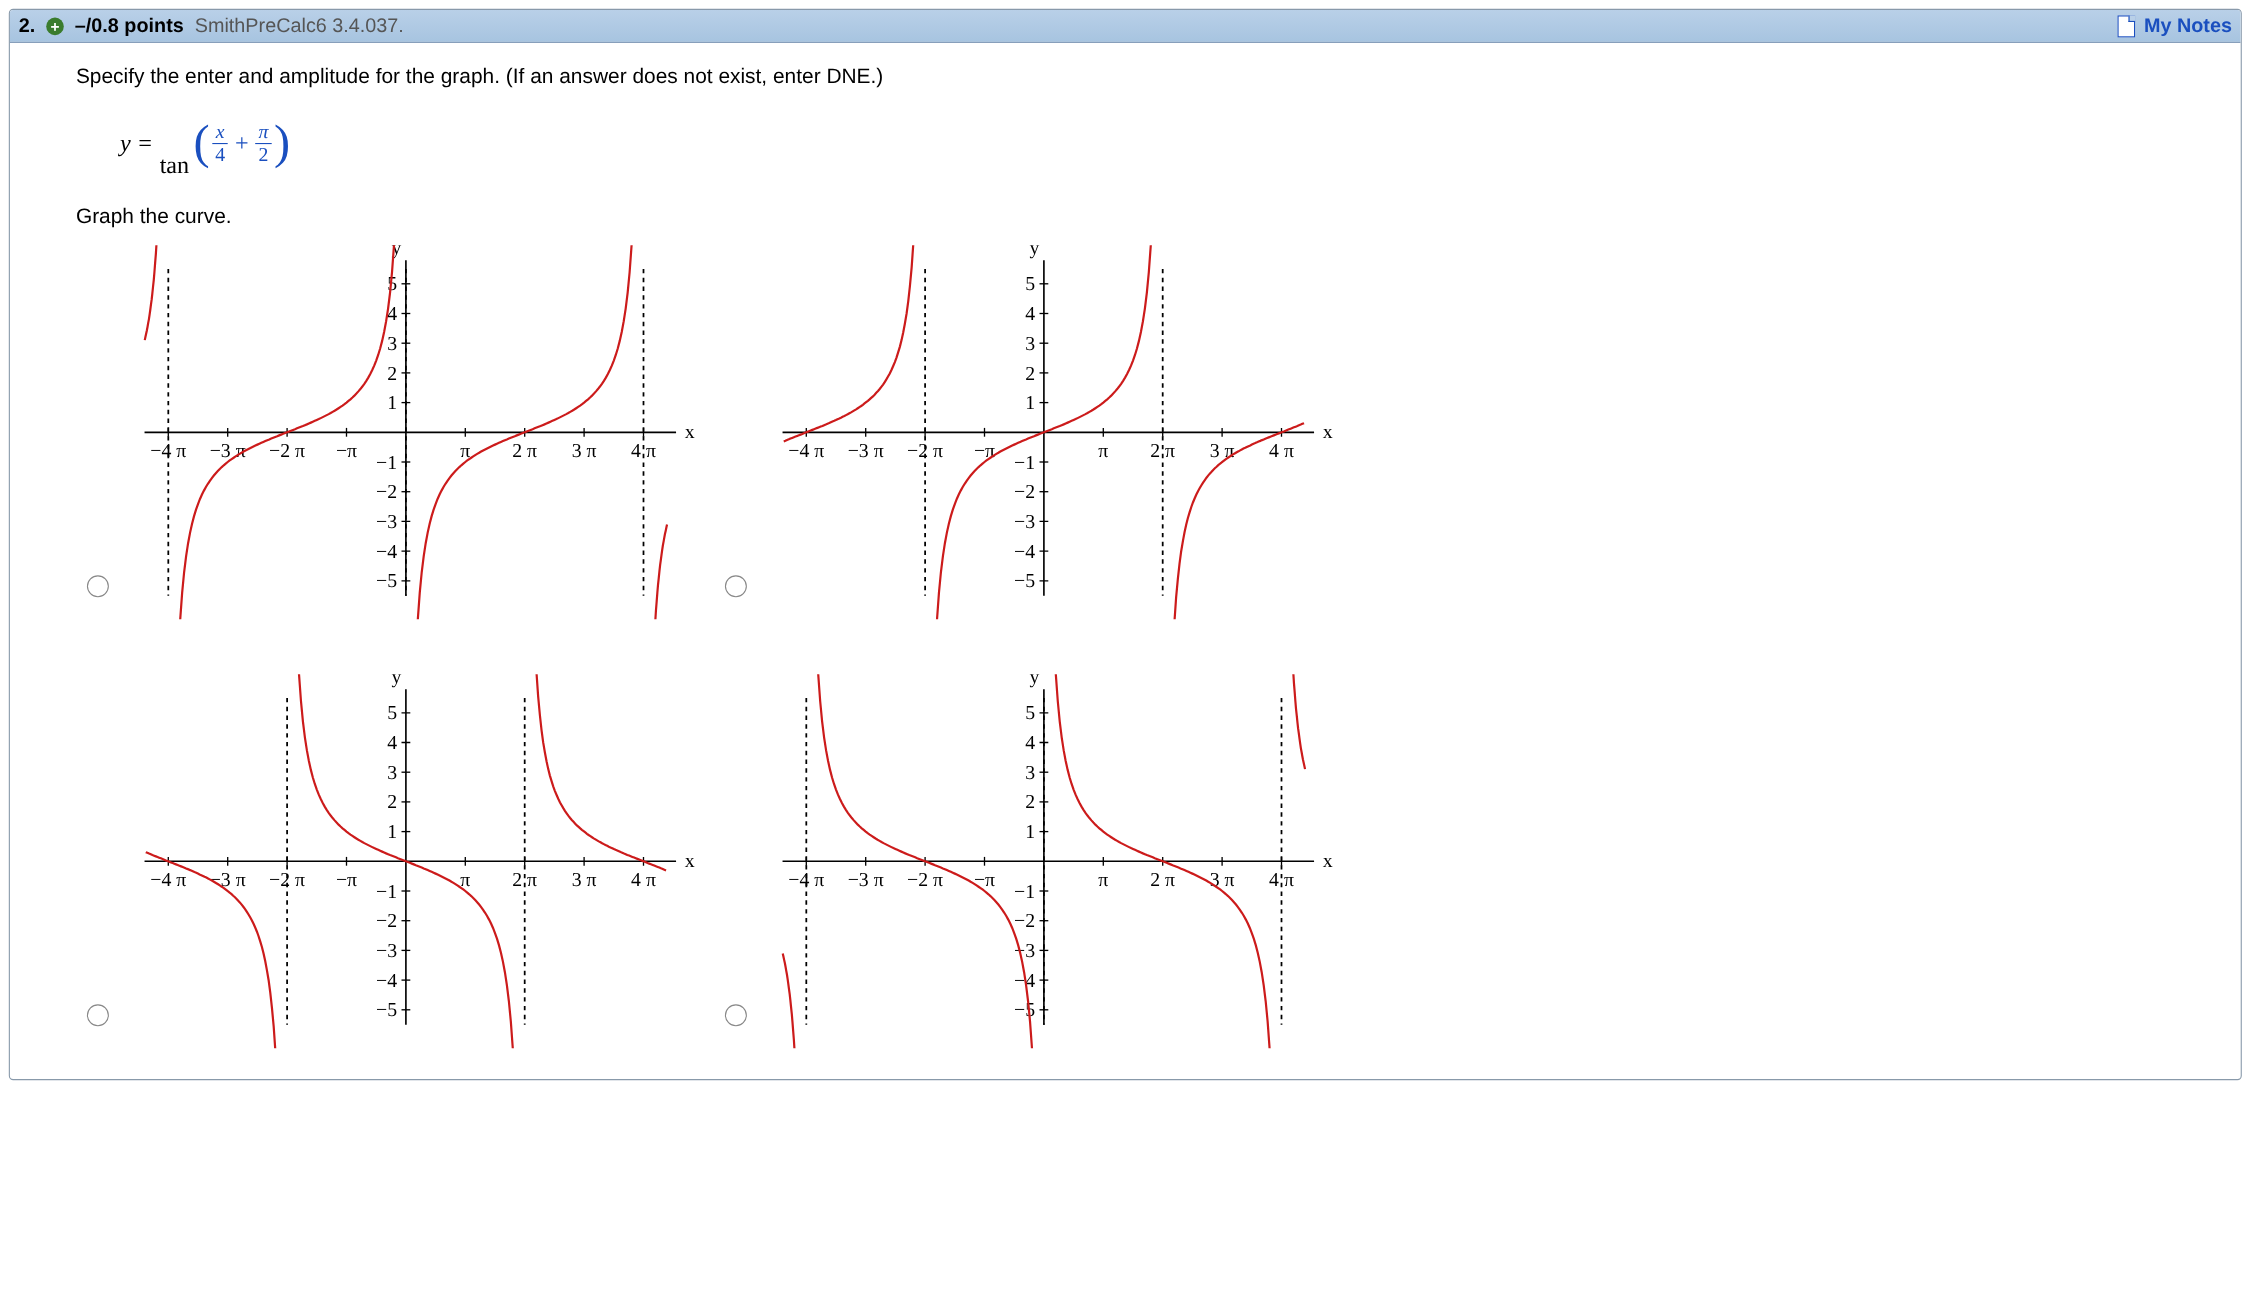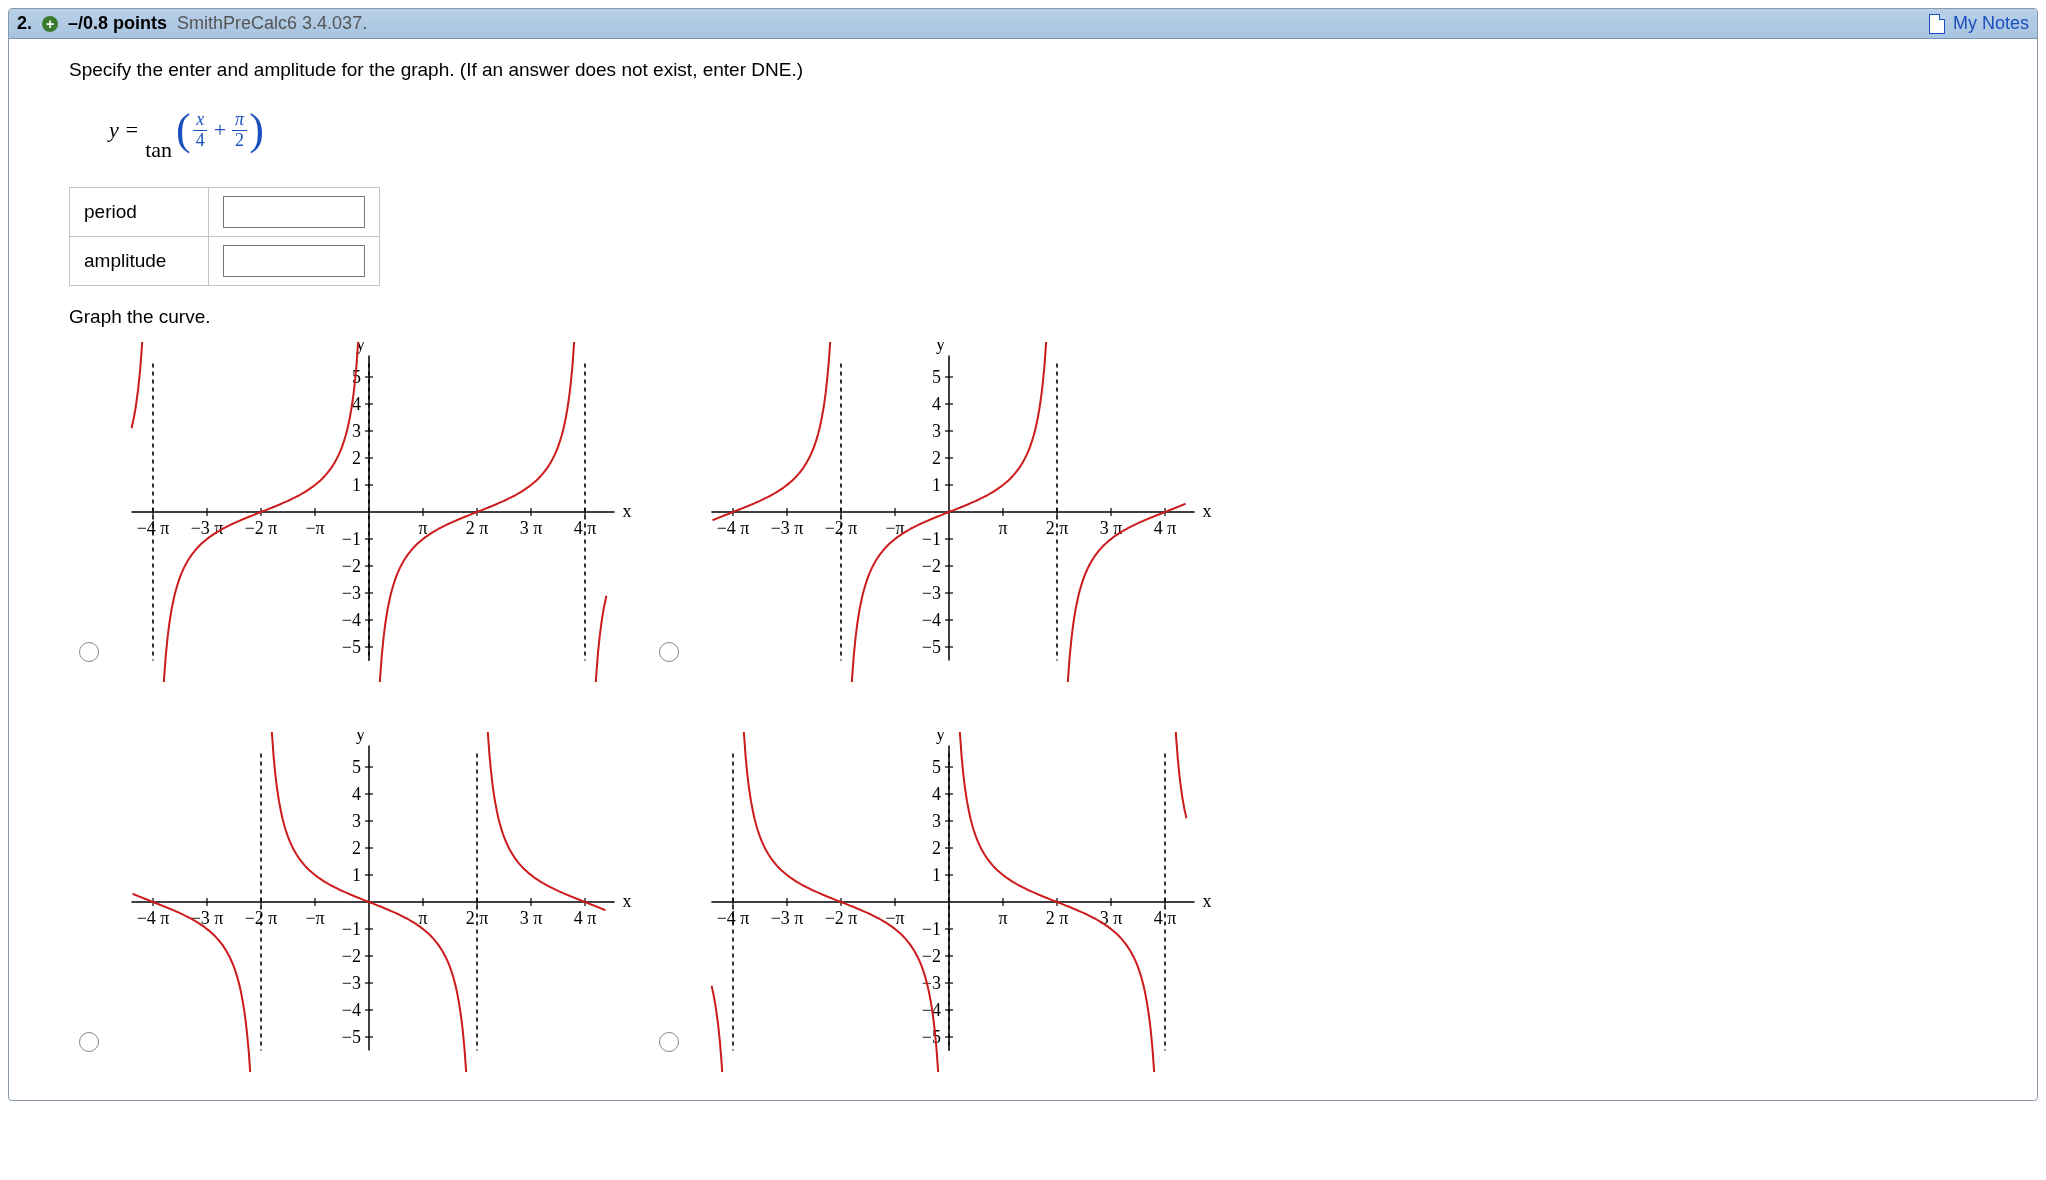--- a/index.html
+++ b/index.html
@@ -42,21 +42,21 @@
     line-height: 1;
   }
   .points { font-weight: bold; }
   .srcref { color: #555; }
   .qh-spacer { flex: 1; }
   .notes-link {
     display: flex;
     align-items: center;
     gap: 8px;
     color: #1a4fbf;
-    font-weight: normal;
+    font-weight: bold;
     cursor: pointer;
   }
   .page-icon {
     width: 14px; height: 18px;
     border: 1px solid #1a4fbf;
     position: relative;
     background: #fff;
   }
   .page-icon::after {
     content: "";
@@ -171,36 +171,20 @@
         <span class="den">4</span>
       </span>
       <span class="plus">+</span>
       <span class="frac">
         <span class="num" style="font-style:italic;">π</span>
         <span class="den">2</span>
       </span>
       <span class="paren">)</span>
     </div>
 
-    <table class="input-table">
-      <tbody>
-          <tr>
-        <td class="lbl">period</td>
-        <td>
-              <div class="text-input"></div>
-            </td>
-      </tr>
-      <tr>
-        <td class="lbl">amplitude</td>
-        <td>
-              <div class="text-input"></div>
-            </td>
-      </tr>
-    </tbody>
-      </table>
 
     <div class="graph-instr">Graph the curve.</div>
 
     <div class="graph-grid">
       <div class="radio-cell">
           <div class="radio"></div>
         </div>
       <div class="graph-cell">
           <svg id="g1" width="540" height="340">
             <line x1="22.399999999999977" y1="170" x2="505.6" y2="170" class="axis"></line>

